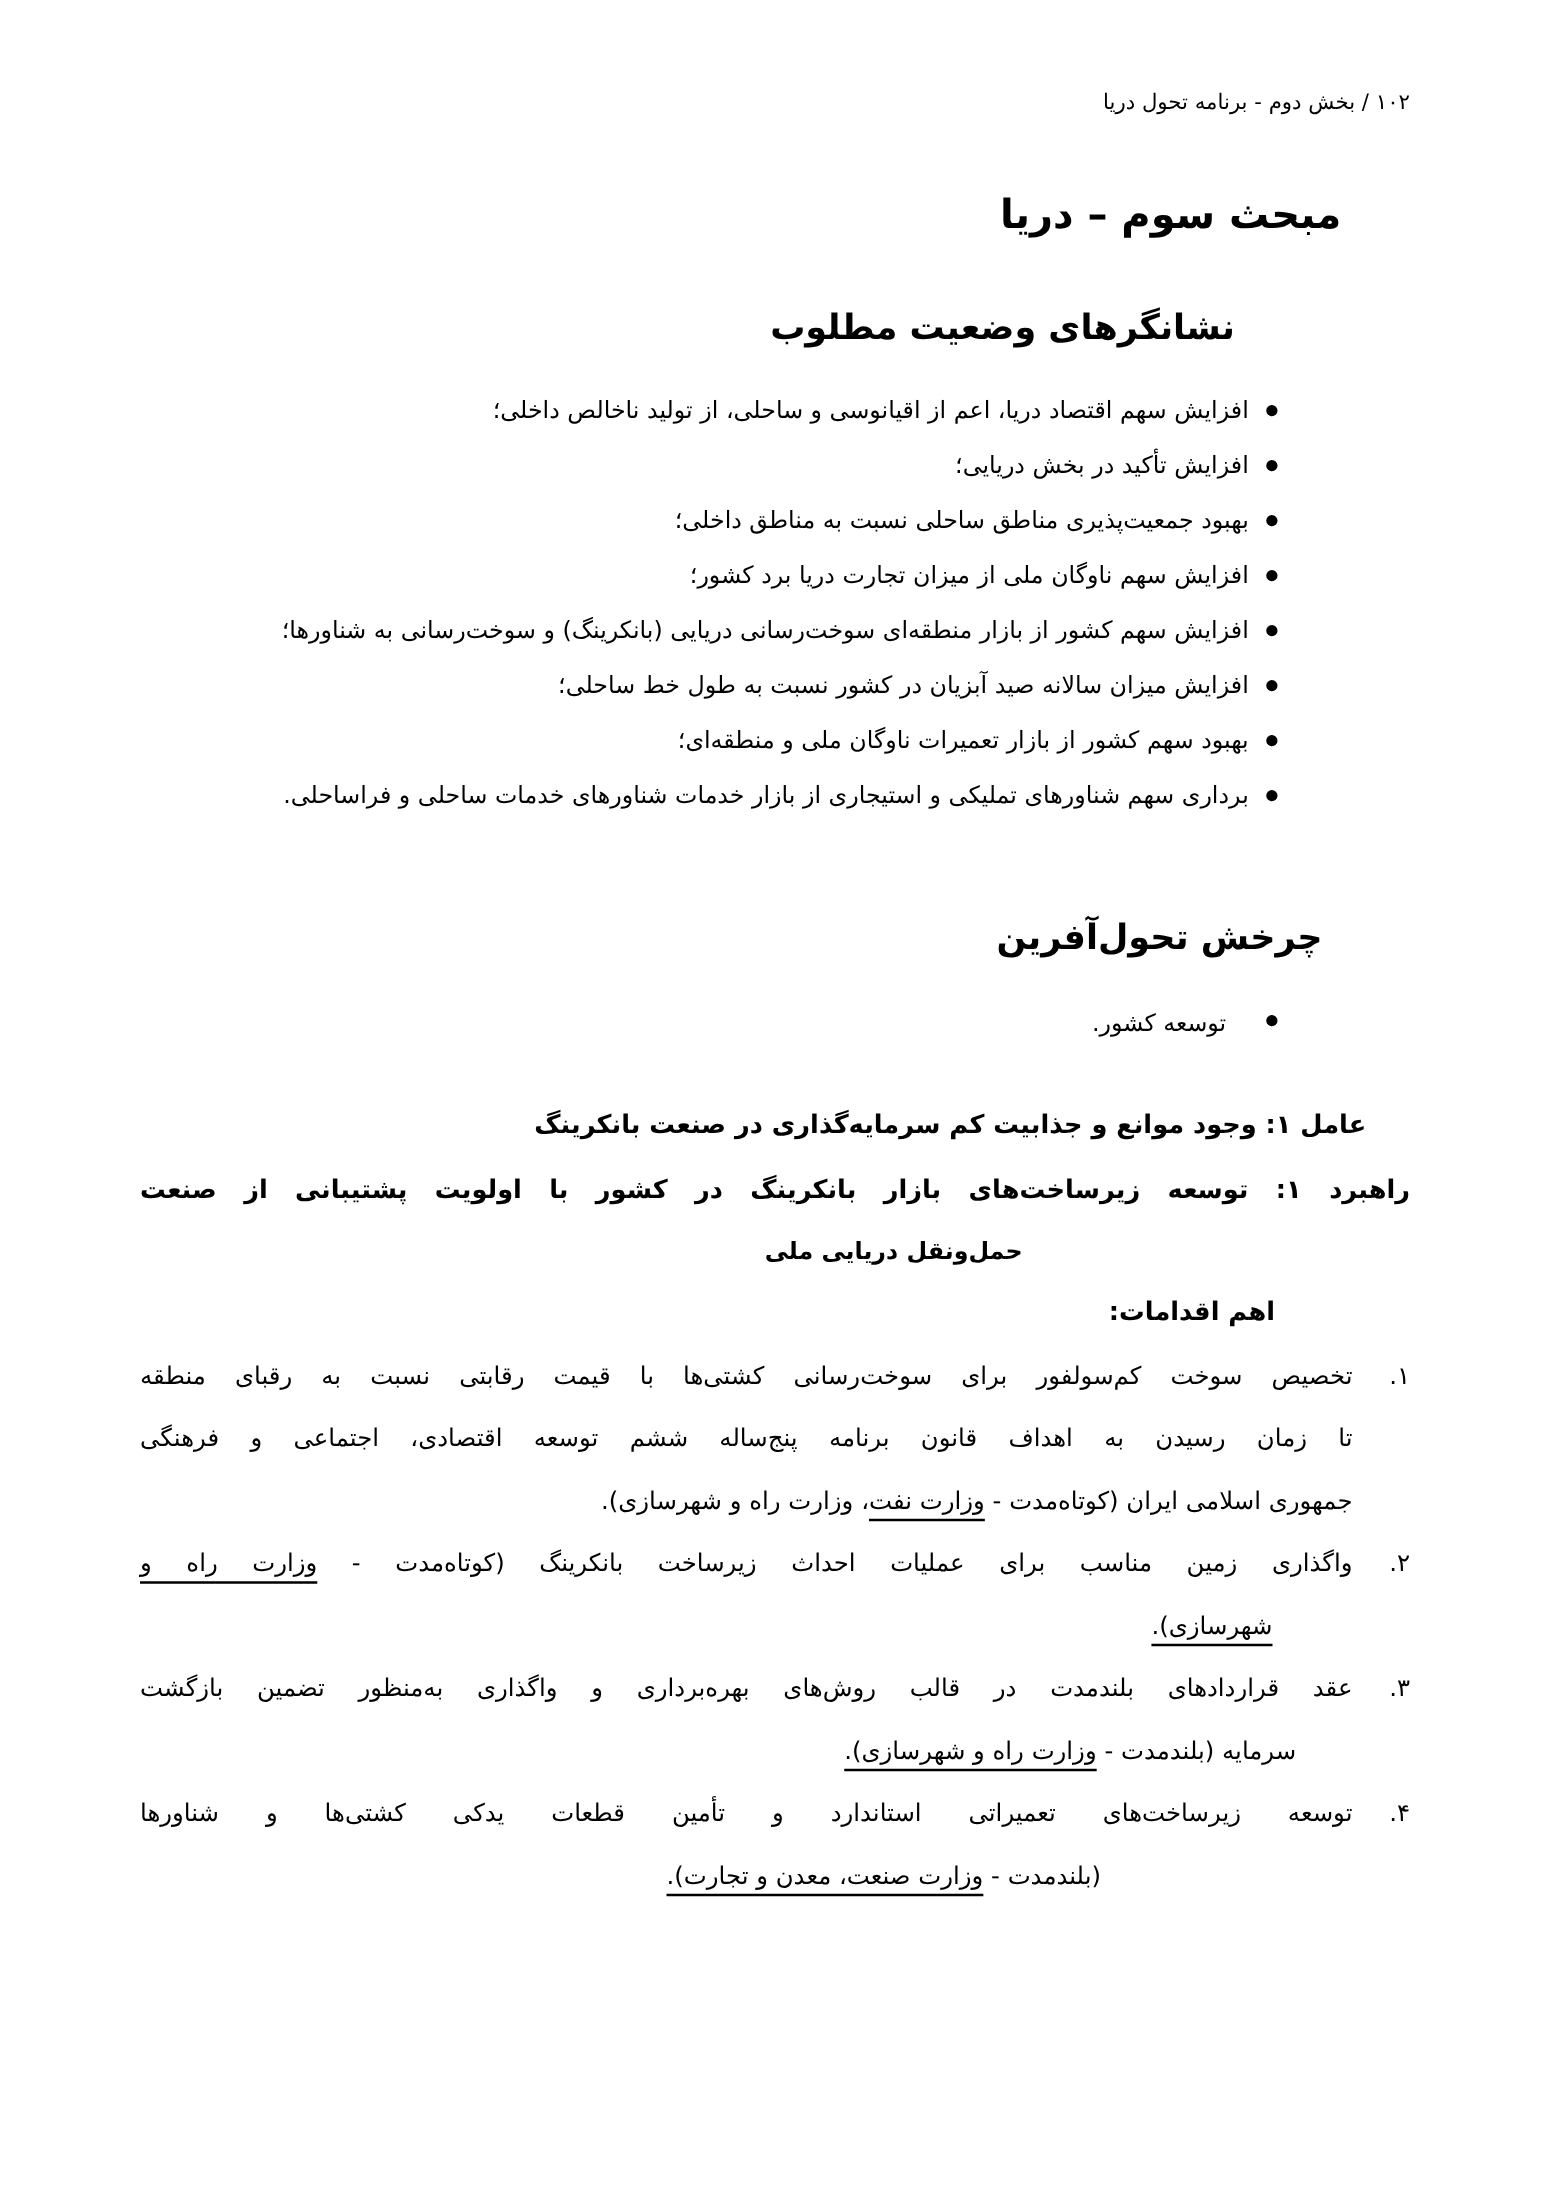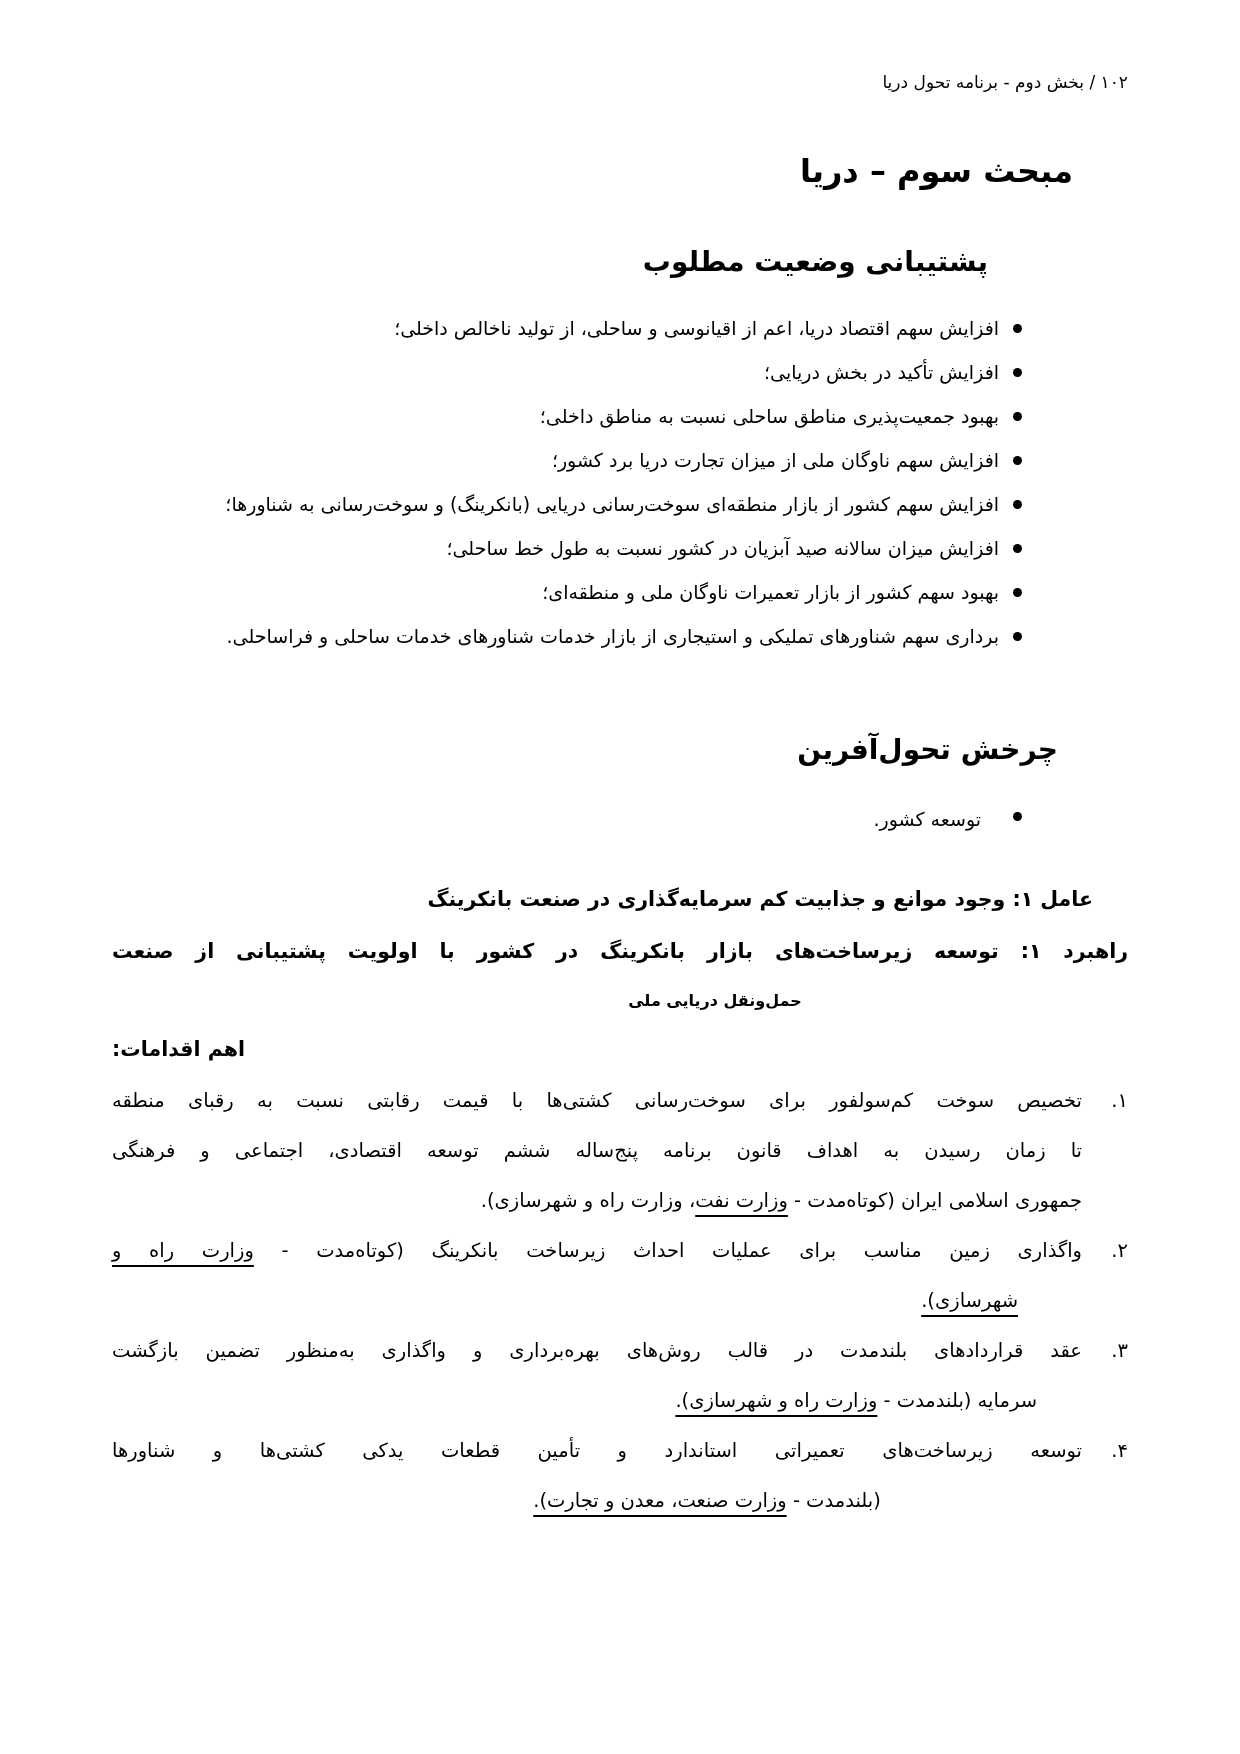--- a/index.html
+++ b/index.html
@@ -16,42 +16,42 @@
   .h2-pivot{margin:72px 70px 0 0;}
   ul.bullets{list-style:none;margin:24px 0 0 0;padding:0 106px 0 0;}
   ul.bullets li{display:flex;align-items:flex-start;font-size:19px;line-height:44px;}
   ul.bullets.pivot{margin-top:24px;}
   ul.bullets.pivot li{line-height:50px;}
   .dot{flex:none;width:9px;height:9px;border-radius:50%;background:#000;margin-top:18px;margin-left:14px;}
   .li-text{flex:1;text-align:right;margin-left:44px;}
   .challenge{font-size:29px;font-weight:bold;line-height:44px;text-align:center;margin:46px 0 0 0;}
   .factor{font-size:20.5px;font-weight:bold;line-height:34px;text-align:right;margin:38px 35px 0 0;}
   .strategy-l1{font-size:20.5px;font-weight:bold;line-height:50px;text-align:justify;text-align-last:justify;margin:10px 0 0 0;}
-  .strategy-l2{font-size:16px;font-weight:bold;line-height:50px;text-align:center;position:relative;left:95px;margin:0;}
-  .actions-label{font-size:20.5px;font-weight:bold;line-height:34px;text-align:left;margin:6px 108px 0 0;}
+  .strategy-l2{font-size:19px;font-weight:bold;line-height:50px;text-align:center;position:relative;left:95px;margin:0;}
+  .actions-label{font-size:20.5px;font-weight:bold;line-height:34px;text-align:right;margin:6px 108px 0 0;}
   ol.actions{list-style:none;margin:10px 0 0 0;padding:0;}
   ol.actions li{display:flex;font-size:19.5px;line-height:50px;}
   .action-number{flex:none;width:46px;text-align:right;}
   .action-body{flex:1;}
   .line-justify{text-align:justify;text-align-last:justify;}
   .line-right{text-align:right;}
   .line-right-indent-sm{text-align:right;margin-left:0;margin-right:18px;}
   .line-right-indent-md{text-align:right;margin-right:64px;}
   .line-center-left{text-align:right;position:relative;right:45px;}
   .line-center-right{text-align:center;position:relative;left:110px;}
   .u{text-decoration:underline;text-decoration-thickness:2px;text-underline-offset:8px;}
 </style>
 </head>
 <body>
 
 <div class="page">
   <div class="header">۱۰۲ / بخش دوم - برنامه تحول دریا</div>
   <h1 class="title">مبحث سوم – دریا</h1>
 
-  <h2 class="h2 h2-indicators">پشتیبانی وضعیت مطلوب</h2>
+  <h2 class="h2 h2-indicators">نشانگرهای وضعیت مطلوب</h2>
   <ul class="bullets" id="indicators-list">
       <li>
         <span class="dot"></span>
         <div class="li-text">افزایش سهم اقتصاد دریا، اعم از اقیانوسی و ساحلی، از تولید ناخالص داخلی؛</div>
       </li>
       <li>
         <span class="dot"></span>
         <div class="li-text">افزایش تأکید در بخش دریایی؛</div>
       </li>
       <li>

